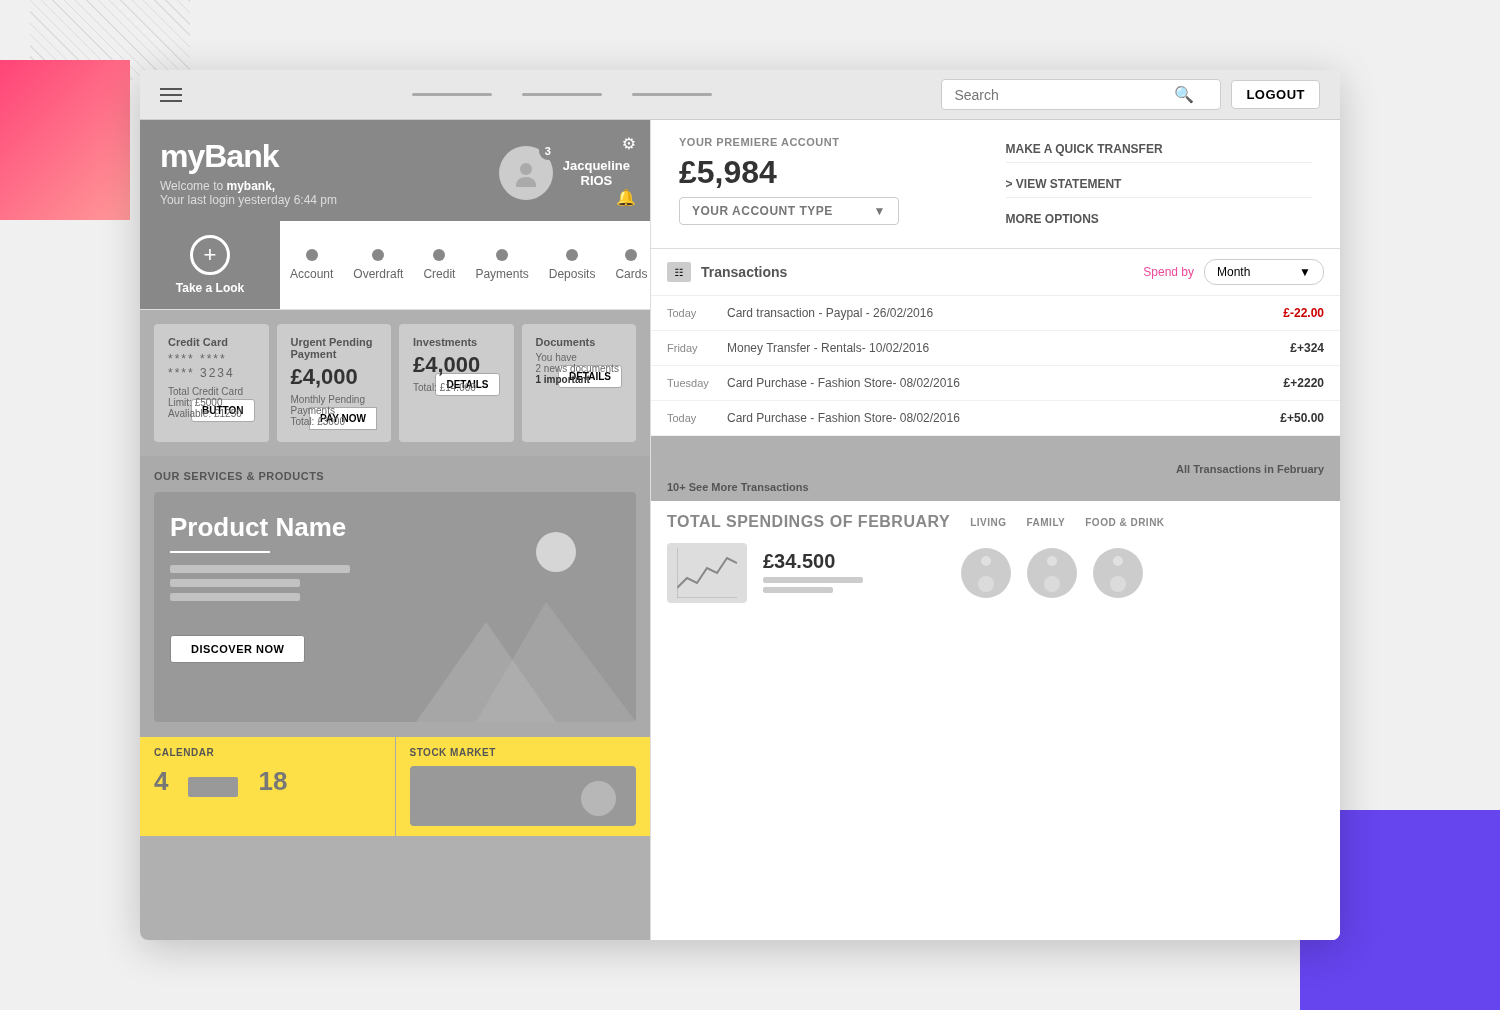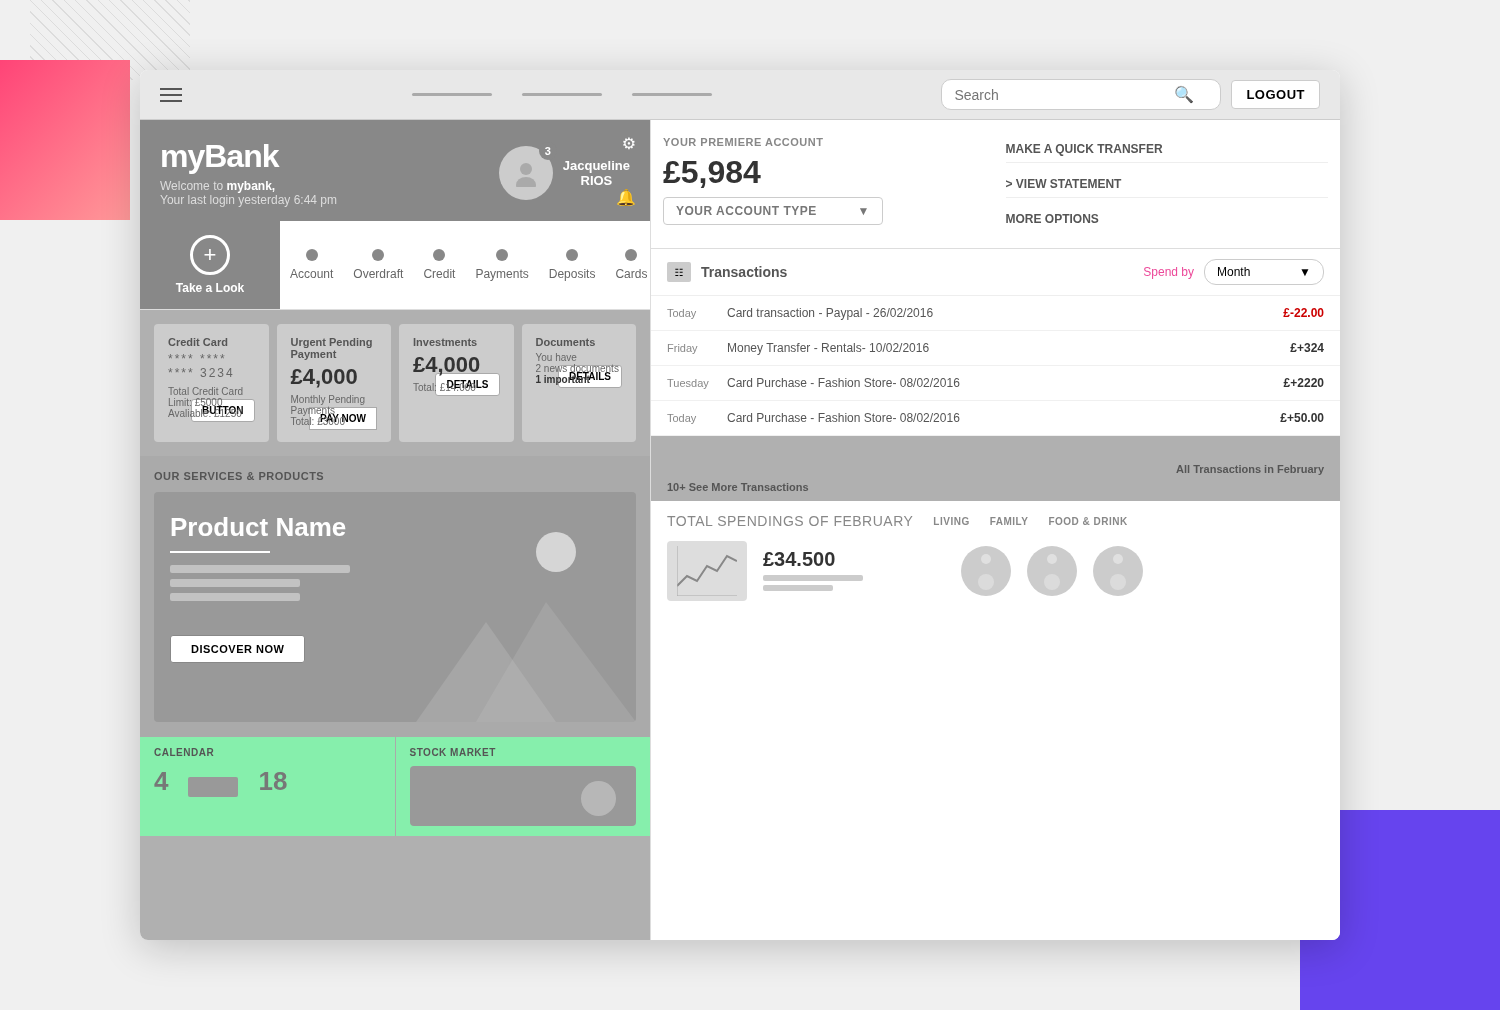--- a/index.html
+++ b/index.html
@@ -99,21 +99,21 @@
       display: flex;
       align-items: center;
       gap: 10px;
       margin-left: auto;
     }
     .search-box {
       display: flex;
       align-items: center;
       background: white;
       border: 1px solid #ccc;
-      border-radius: 10px;
+      border-radius: 4px;
       padding: 5px 12px;
       width: 280px;
     }
     .search-box input {
       border: none;
       outline: none;
       width: 220px;
       font-size: 14px;
       color: #888;
       background: transparent;
@@ -417,21 +417,21 @@
       width: 40px;
       height: 40px;
       background: rgba(255,255,255,0.6);
       border-radius: 50%;
     }
 
     
     .bottom-widgets {
       display: flex;
       gap: 0;
-      background: #86efac;
+      background: #fde047;
       border-top: 1px solid #aaa;
     }
     .calendar-widget {
       flex: 1;
       padding: 10px 14px;
       border-right: 1px solid #aaa;
     }
     .stock-widget {
       flex: 1;
       padding: 10px 14px;
@@ -482,21 +482,21 @@
     .right-panel {
       flex: 1;
       background: white;
       border-left: 1px solid #ddd;
       display: flex;
       flex-direction: column;
     }
 
     
     .account-info {
-      padding: 16px 12px;
+      padding: 16px 28px;
       border-bottom: 1px solid #ddd;
       display: flex;
       gap: 20px;
     }
     .account-main {
       flex: 1;
     }
     .account-type-label {
       font-size: 11px;
       color: #888;
@@ -640,22 +640,22 @@
       padding: 12px 16px;
       background: white;
     }
     .spendings-header {
       display: flex;
       align-items: center;
       gap: 20px;
       margin-bottom: 12px;
     }
     .spendings-title {
-      font-size: 14px;
-      font-weight: normal;
+      font-size: 16px;
+      font-weight: bold;
       color: #888;
       letter-spacing: 0.5px;
     }
     .spending-category {
       font-size: 10px;
       font-weight: bold;
       color: #888;
       letter-spacing: 0.5px;
     }
     .spendings-body {

